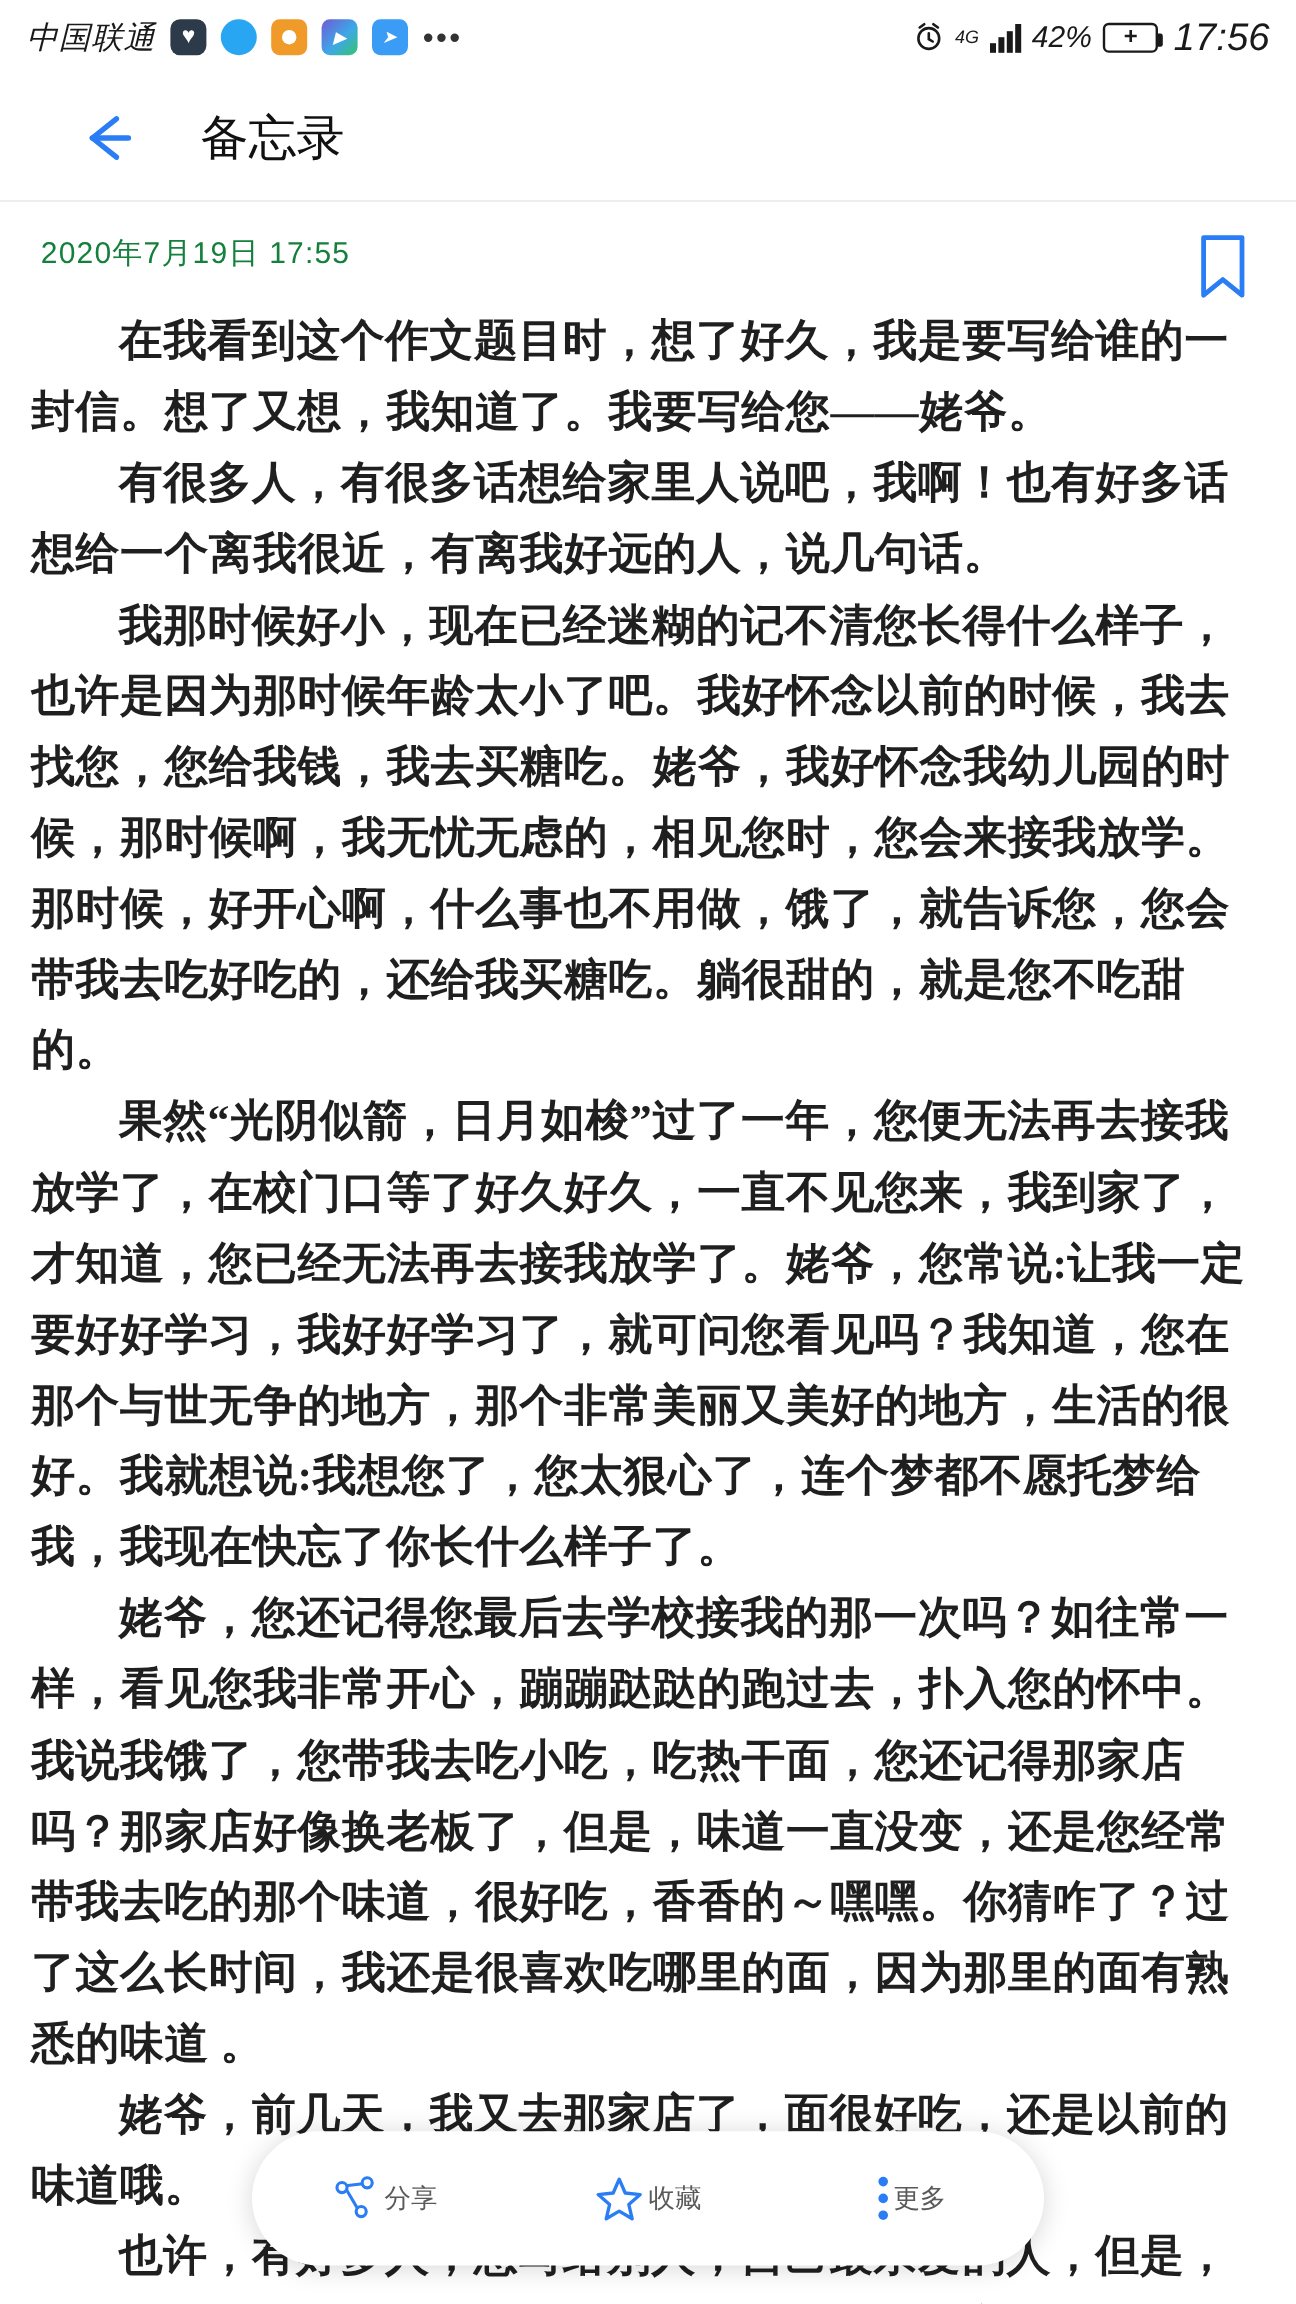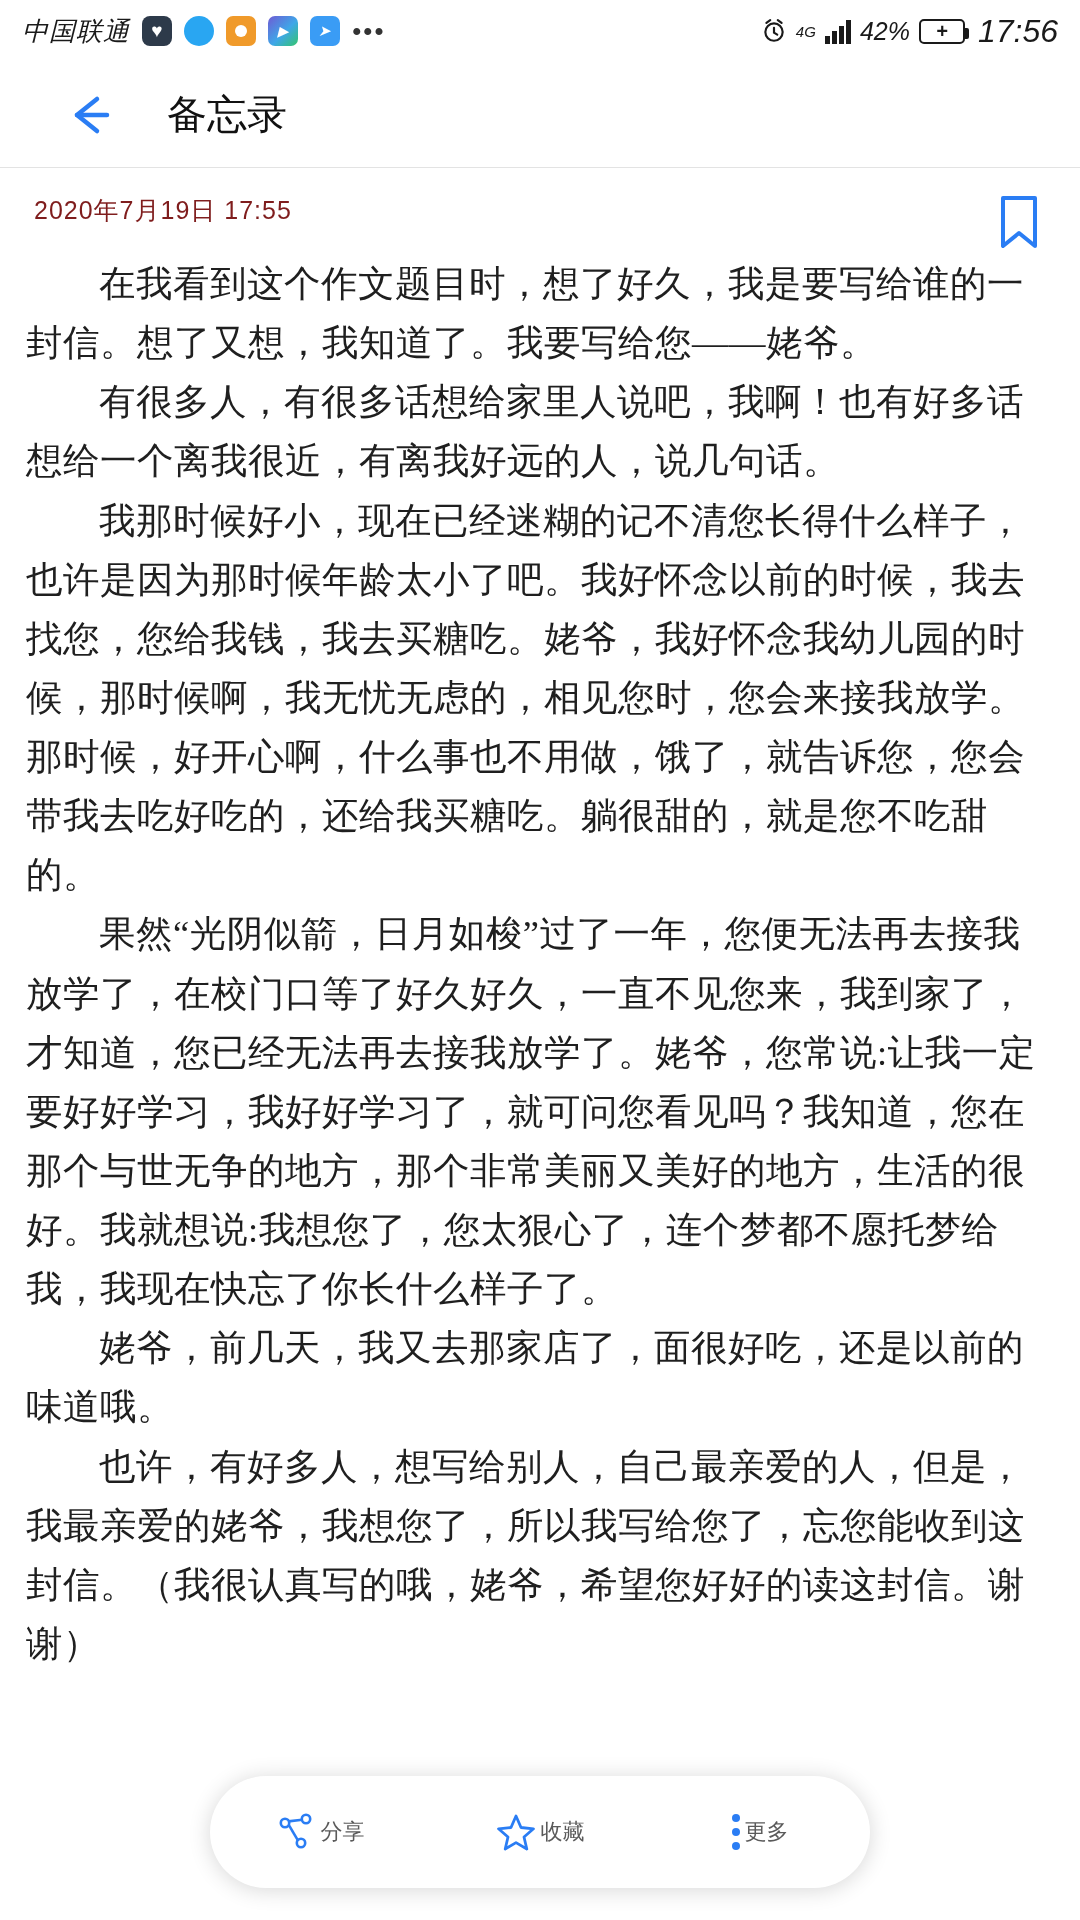--- a/index.html
+++ b/index.html
@@ -111,40 +111,40 @@
 
   
   .meta-row {
     display: flex;
     align-items: flex-start;
     justify-content: space-between;
     padding: 26px 40px 0 34px;
   }
   .timestamp {
     font-size: 25px;
-    color: #7f1d1d;
+    color: #15803d;
     letter-spacing: 1px;
   }
   .bookmark { width: 42px; height: 56px; cursor: pointer; }
 
   
   .note-body {
     padding: 4px 26px 0 26px;
     font-family: "Liberation Serif", serif;
     font-size: 36.5px;
     line-height: 1.62;
     color: #1f1f1f;
     letter-spacing: 0.5px;
   }
   .note-title {
     text-align: left;
     padding-left: 230px;
     margin-bottom: 2px;
   }
-  .note-p { text-indent: 2em; }
+  .note-p { text-indent: 2em; font-weight: bold; }
 
   
   .bottom-bar {
     position: absolute;
     left: 50%;
     transform: translateX(-50%);
     bottom: 32px;
     width: 660px;
     height: 112px;
     background: #ffffff;
@@ -218,20 +218,21 @@
       <path d="M5 4 H37 V52 L21 39 L5 52 Z" fill="none" stroke="#2a7df4" stroke-width="4" stroke-linejoin="round"></path>
     </svg>
   </div>
 </div>
 
 <div class="note-body">
   <p class="note-p">在我看到这个作文题目时，想了好久，我是要写给谁的一封信。想了又想，我知道了。我要写给您——姥爷。</p>
   <p class="note-p">有很多人，有很多话想给家里人说吧，我啊！也有好多话想给一个离我很近，有离我好远的人，说几句话。</p>
   <p class="note-p">我那时候好小，现在已经迷糊的记不清您长得什么样子，也许是因为那时候年龄太小了吧。我好怀念以前的时候，我去找您，您给我钱，我去买糖吃。姥爷，我好怀念我幼儿园的时候，那时候啊，我无忧无虑的，相见您时，您会来接我放学。那时候，好开心啊，什么事也不用做，饿了，就告诉您，您会带我去吃好吃的，还给我买糖吃。躺很甜的，就是您不吃甜的。</p>
   <p class="note-p">果然“光阴似箭，日月如梭”过了一年，您便无法再去接我放学了，在校门口等了好久好久，一直不见您来，我到家了，才知道，您已经无法再去接我放学了。姥爷，您常说:让我一定要好好学习，我好好学习了，就可问您看见吗？我知道，您在那个与世无争的地方，那个非常美丽又美好的地方，生活的很好。我就想说:我想您了，您太狠心了，连个梦都不愿托梦给我，我现在快忘了你长什么样子了。</p>
+  <p class="note-p">姥爷，您还记得您最后去学校接我的那一次吗？如往常一样，看见您我非常开心，蹦蹦跶跶的跑过去，扑入您的怀中。我说我饿了，您带我去吃小吃，吃热干面，您还记得那家店吗？那家店好像换老板了，但是，味道一直没变，还是您经常带我去吃的那个味道，很好吃，香香的～嘿嘿。你猜咋了？过了这么长时间，我还是很喜欢吃哪里的面，因为那里的面有熟悉的味道 。</p>
   <p class="note-p">姥爷，前几天，我又去那家店了，面很好吃，还是以前的味道哦。</p>
   <p class="note-p">也许，有好多人，想写给别人，自己最亲爱的人，但是，我最亲爱的姥爷，我想您了，所以我写给您了，忘您能收到这封信。（我很认真写的哦，姥爷，希望您好好的读这封信。谢谢）</p>
 </div>
 
 <div class="bottom-bar">
 
   <div class="bb-item">
     <div class="bb-icon">
       <svg viewBox="0 0 40 40" width="40" height="40">
         <circle cx="9" cy="11" r="4.2" fill="none" stroke="#2a7df4" stroke-width="2.6"></circle>

